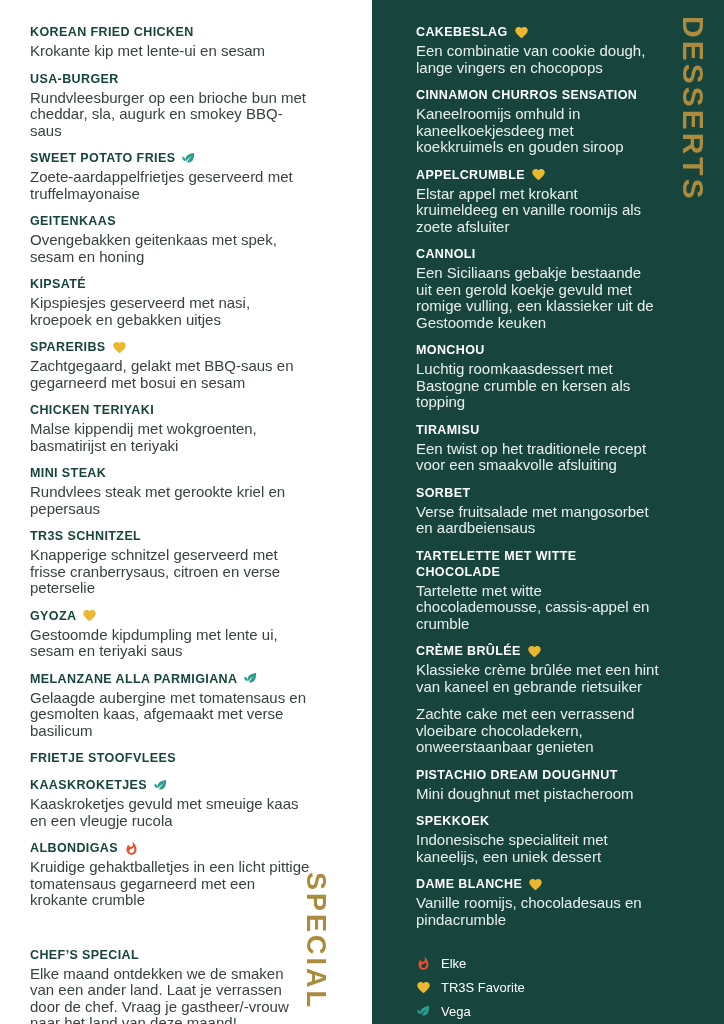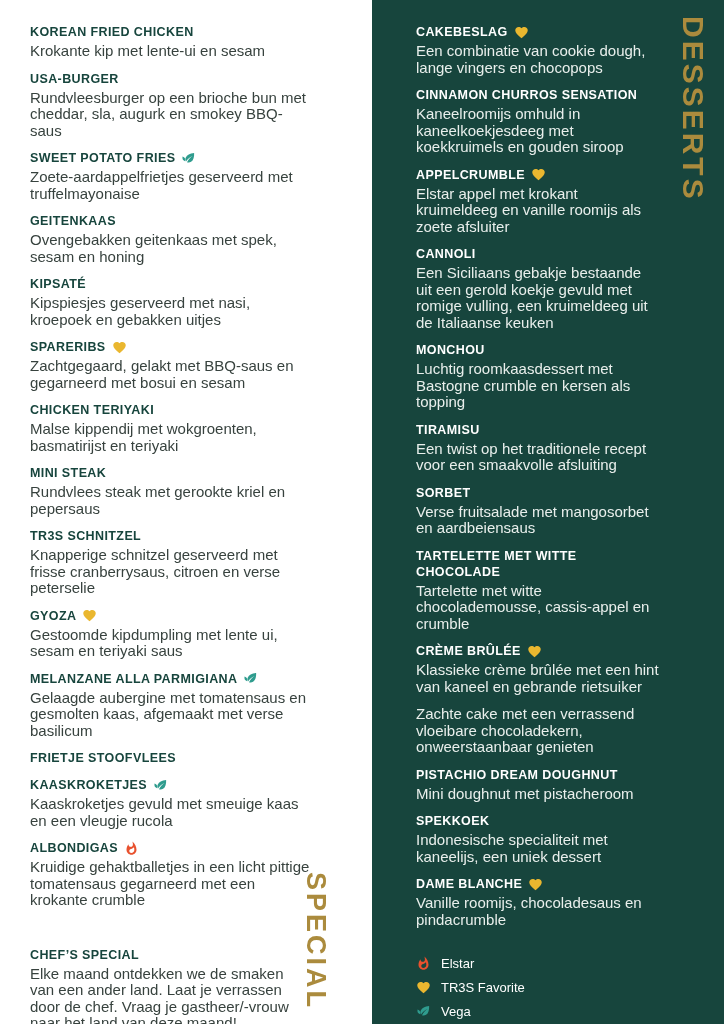--- a/index.html
+++ b/index.html
@@ -228,21 +228,21 @@
               </svg>
             </span>
           </h3>
     <p class="item-desc">Elstar appel met krokant kruimeldeeg en vanille roomijs als zoete afsluiter</p>
   </article>
 
   <article class="menu-item">
     <h3 class="item-name-row">
       <span class="item-name">CANNOLI</span>
     </h3>
-    <p class="item-desc">Een Siciliaans gebakje bestaande uit een gerold koekje gevuld met romige vulling, een kruimeldeeg uit de Italiaanse keuken</p>
+    <p class="item-desc">Een Siciliaans gebakje bestaande uit een gerold koekje gevuld met romige vulling, een klassieker uit de Gestoomde keuken</p>
   </article>
 
   <article class="menu-item">
     <h3 class="item-name-row">
       <span class="item-name">MONCHOU</span>
     </h3>
     <p class="item-desc">Luchtig roomkaasdessert met Bastogne crumble en kersen als topping</p>
   </article>
 
   <article class="menu-item">
@@ -308,21 +308,21 @@
     <p class="item-desc">Vanille roomijs, chocoladesaus en pindacrumble</p>
   </article>
 </div>
     <div id="legend" class="legend">
   <div class="legend-row">
     <span class="icon legend-icon">
             <svg viewBox="0 0 24 24" aria-hidden="true">
               <path fill="#e8512e" d="M13.5.67s.74 2.65.74 4.8c0 2.06-1.35 3.73-3.41 3.73-2.07 0-3.63-1.67-3.63-3.73l.03-.36C5.21 7.51 4 10.62 4 14c0 4.42 3.58 8 8 8s8-3.58 8-8C20 8.61 17.41 3.8 13.5.67zM11.71 19c-1.78 0-3.22-1.4-3.22-3.14 0-1.62 1.05-2.76 2.81-3.12 1.77-.36 3.6-1.21 4.62-2.58.39 1.29.59 2.65.59 4.04 0 2.65-2.15 4.8-4.8 4.8z"></path>
             </svg>
           </span>
-    <span class="legend-label">Elstar</span>
+    <span class="legend-label">Elke</span>
   </div>
 
   <div class="legend-row">
     <span class="icon legend-icon">
             <svg viewBox="0 0 24 24" aria-hidden="true">
               <path fill="#eab72f" d="M12 21.35l-1.45-1.32C5.4 15.36 2 12.28 2 8.5 2 5.42 4.42 3 7.5 3c1.74 0 3.41.81 4.5 2.09C13.09 3.81 14.76 3 16.5 3 19.58 3 22 5.42 22 8.5c0 3.78-3.4 6.86-8.55 11.54L12 21.35z"></path>
             </svg>
           </span>
     <span class="legend-label">TR3S Favorite</span>
   </div>

